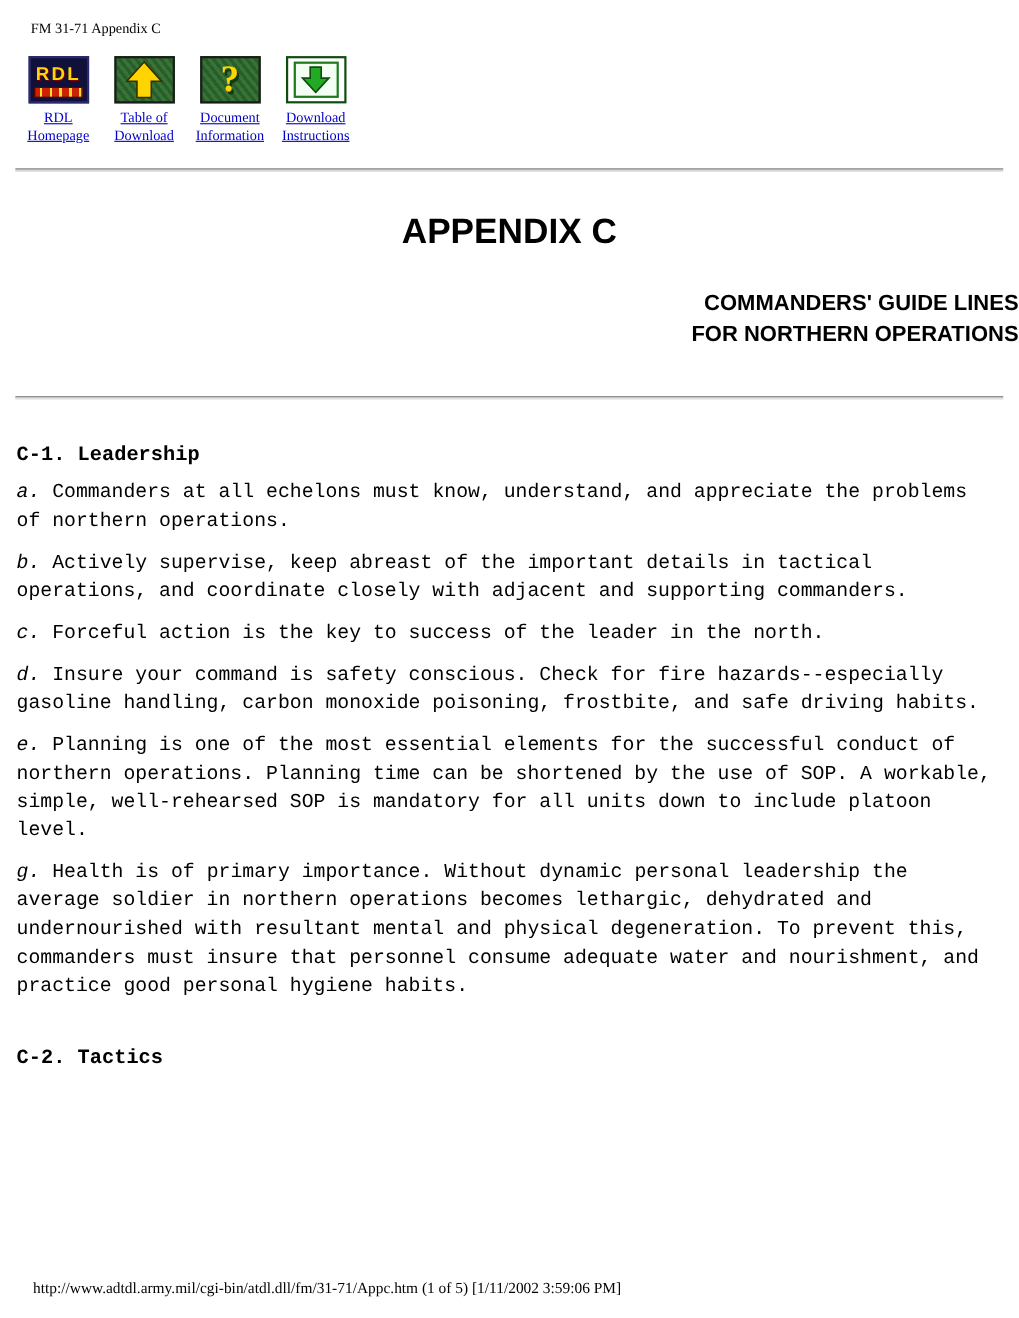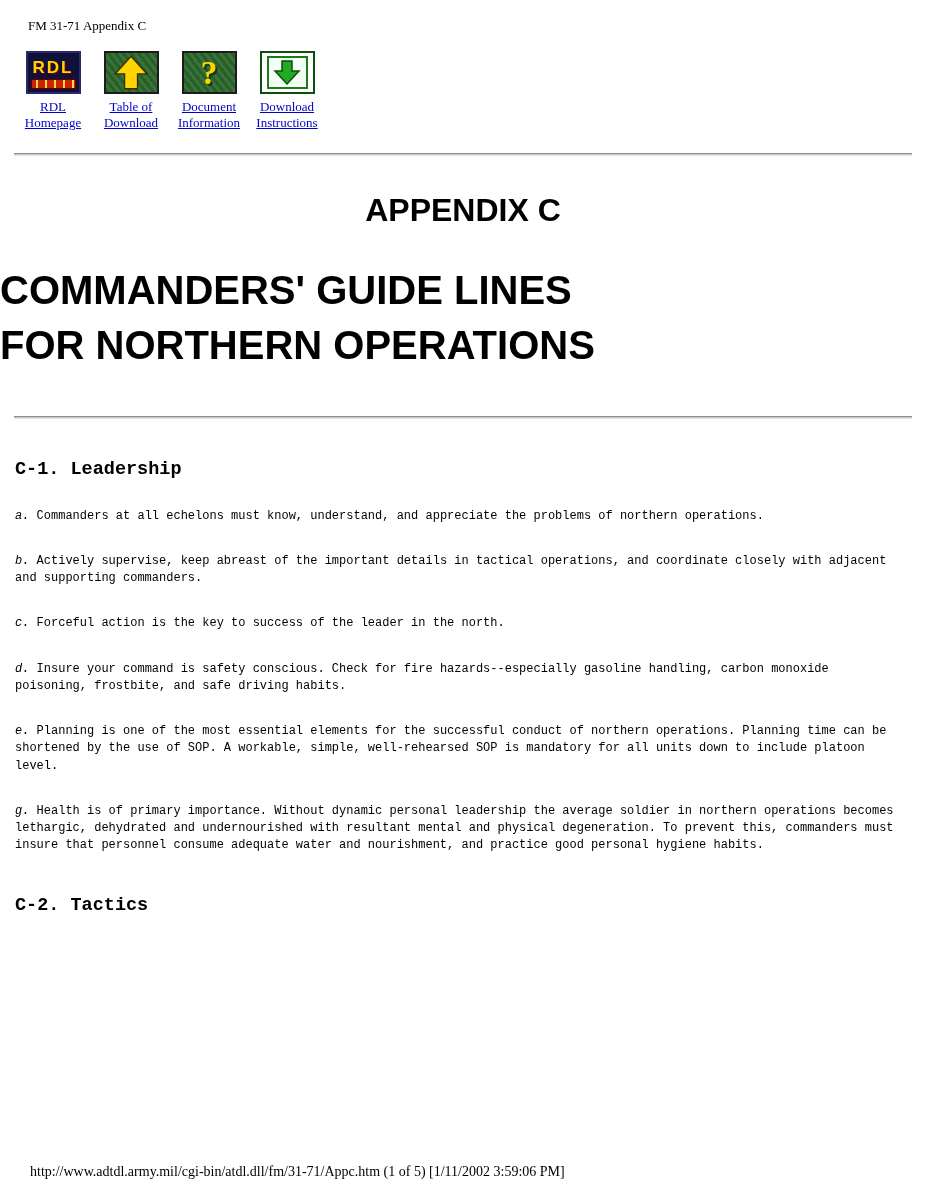--- a/index.html
+++ b/index.html
@@ -96,36 +96,36 @@
   .title-appendix {
     font-family: "Liberation Sans", sans-serif;
     font-weight: bold;
     font-size: 32px;
     text-align: center;
     margin-top: 36px;
   }
   .title-main {
     font-family: "Liberation Sans", sans-serif;
     font-weight: bold;
-    font-size: 40px;
-    text-align: left;
+    font-size: 20px;
+    text-align: right;
     margin-top: 34px;
     line-height: 1.38;
   }
   
   .content { padding: 0 24px 0 15px; font-family: Liberation Mono, monospace; }
   .section-heading {
     font-size: 18.5px;
     font-weight: bold;
     margin-top: 40px;
   }
   .body-para {
-    font-size: 12px;
+    font-size: 18px;
     line-height: 1.44;
-    margin-top: 28px;
+    margin-top: 12px;
   }
   .body-para .marker { font-style: italic; }
   
   .footer-url {
     position: absolute;
     left: 30px;
     bottom: 18px;
     font-size: 14px;
   }
 </style>

